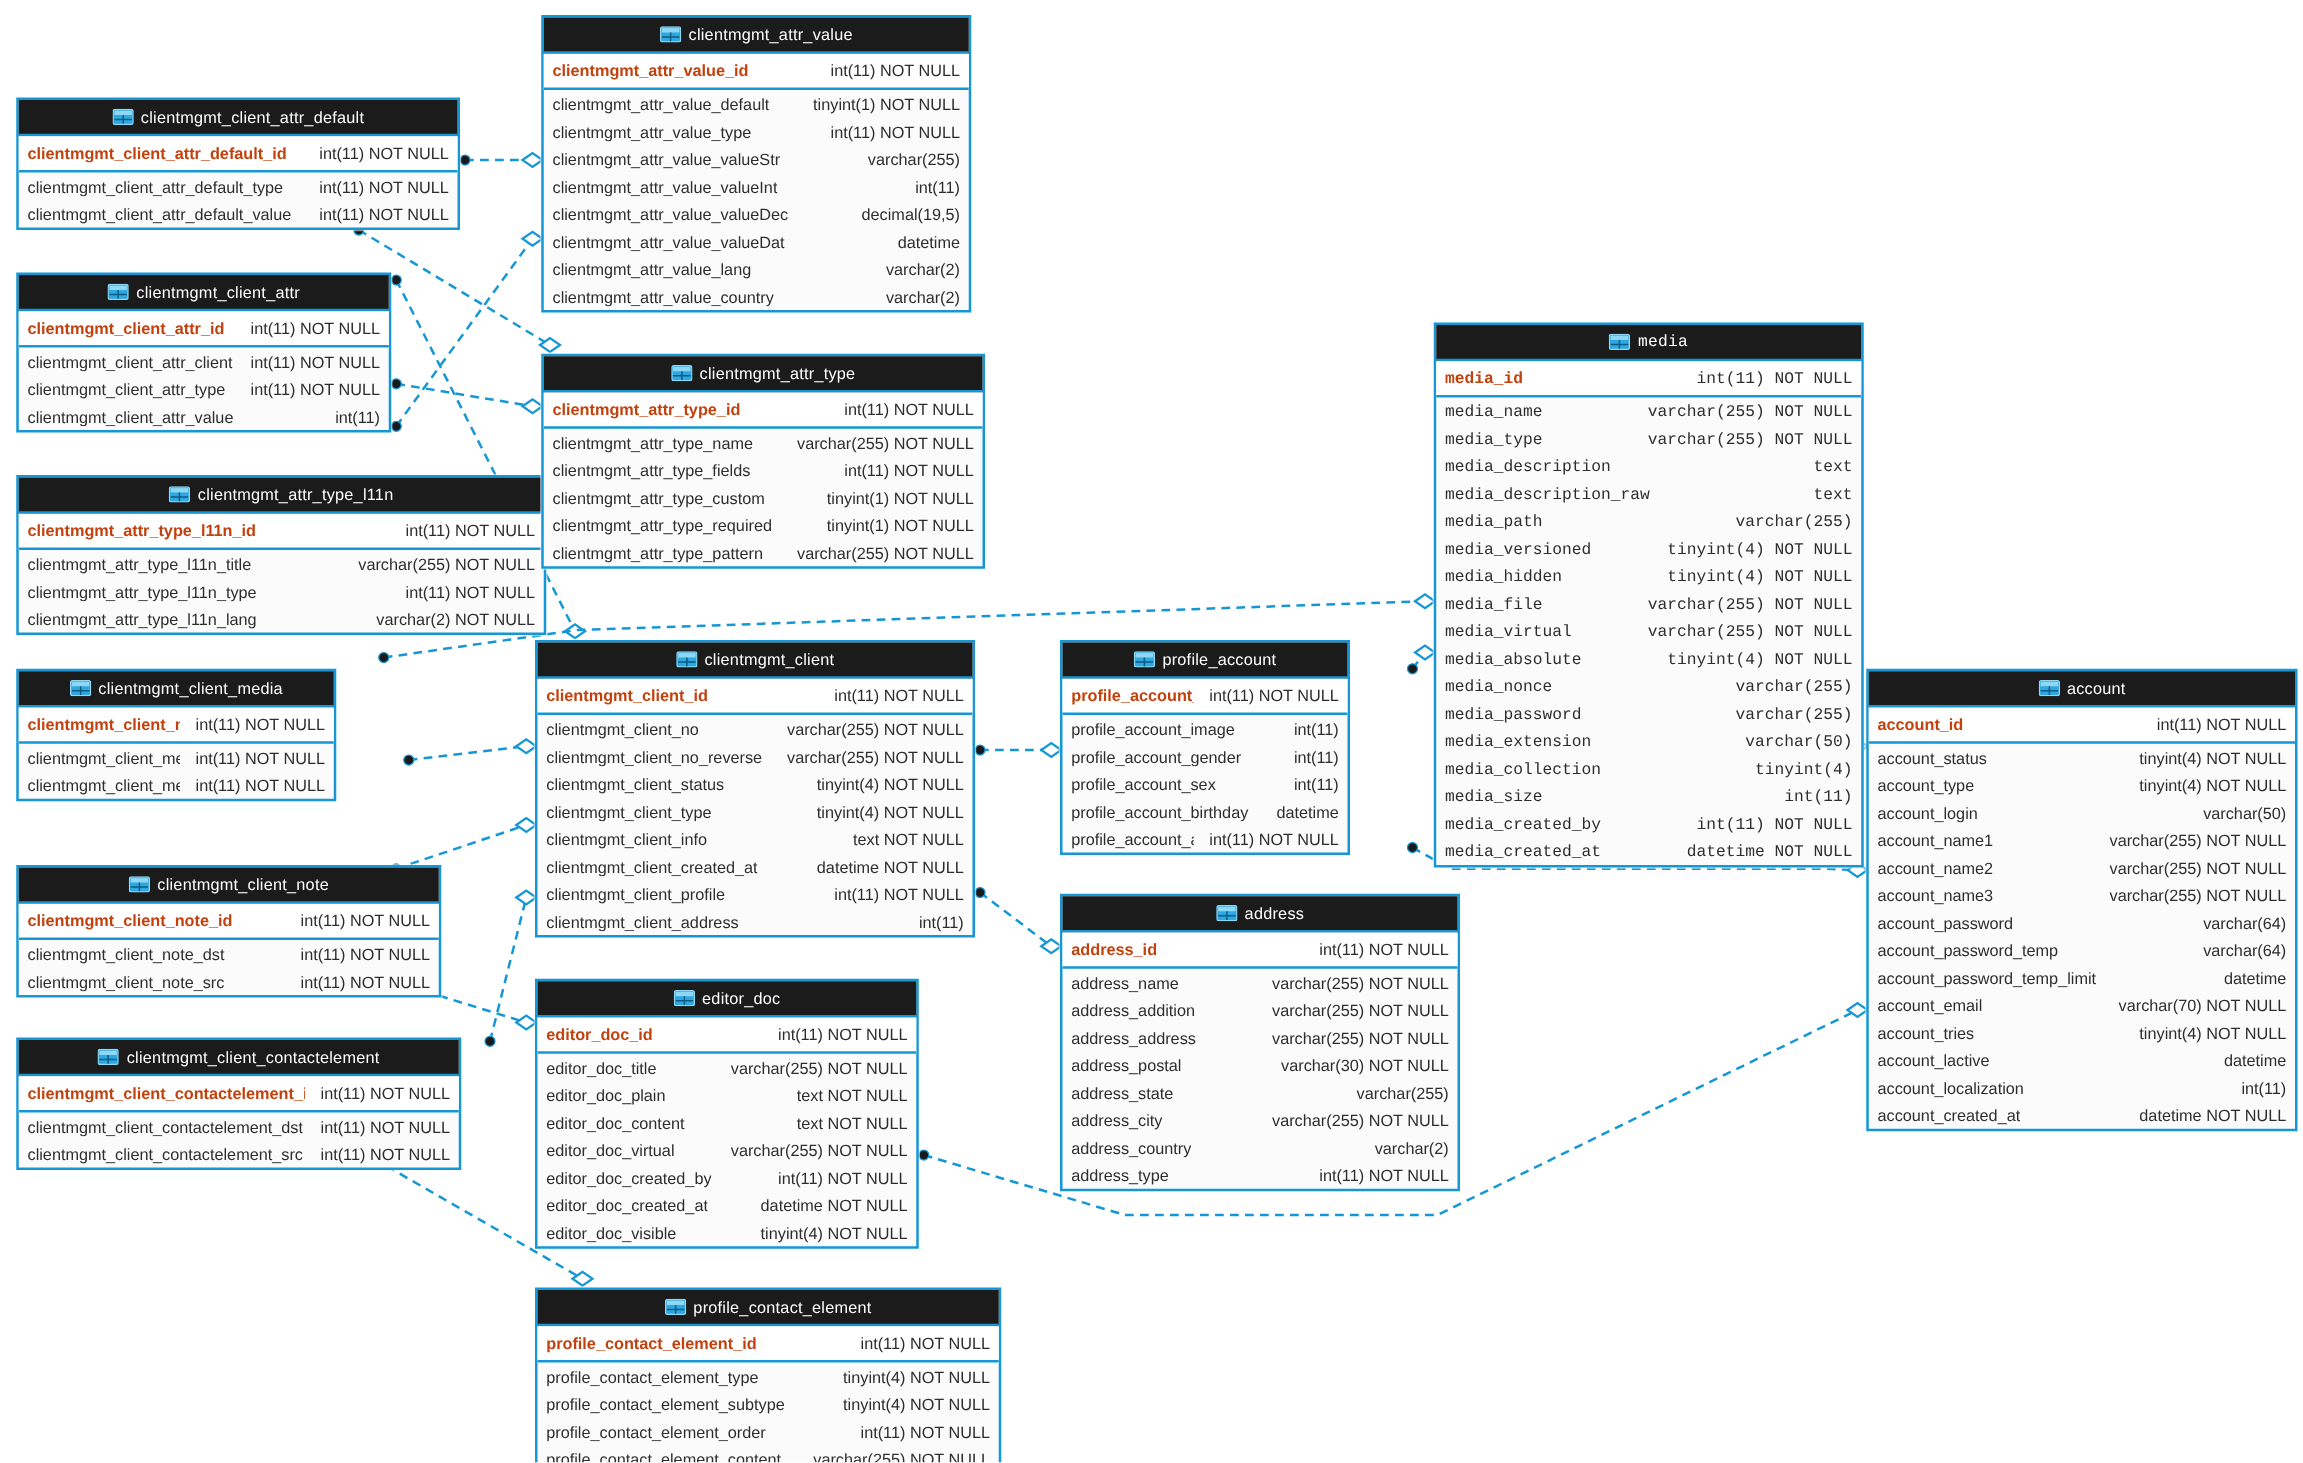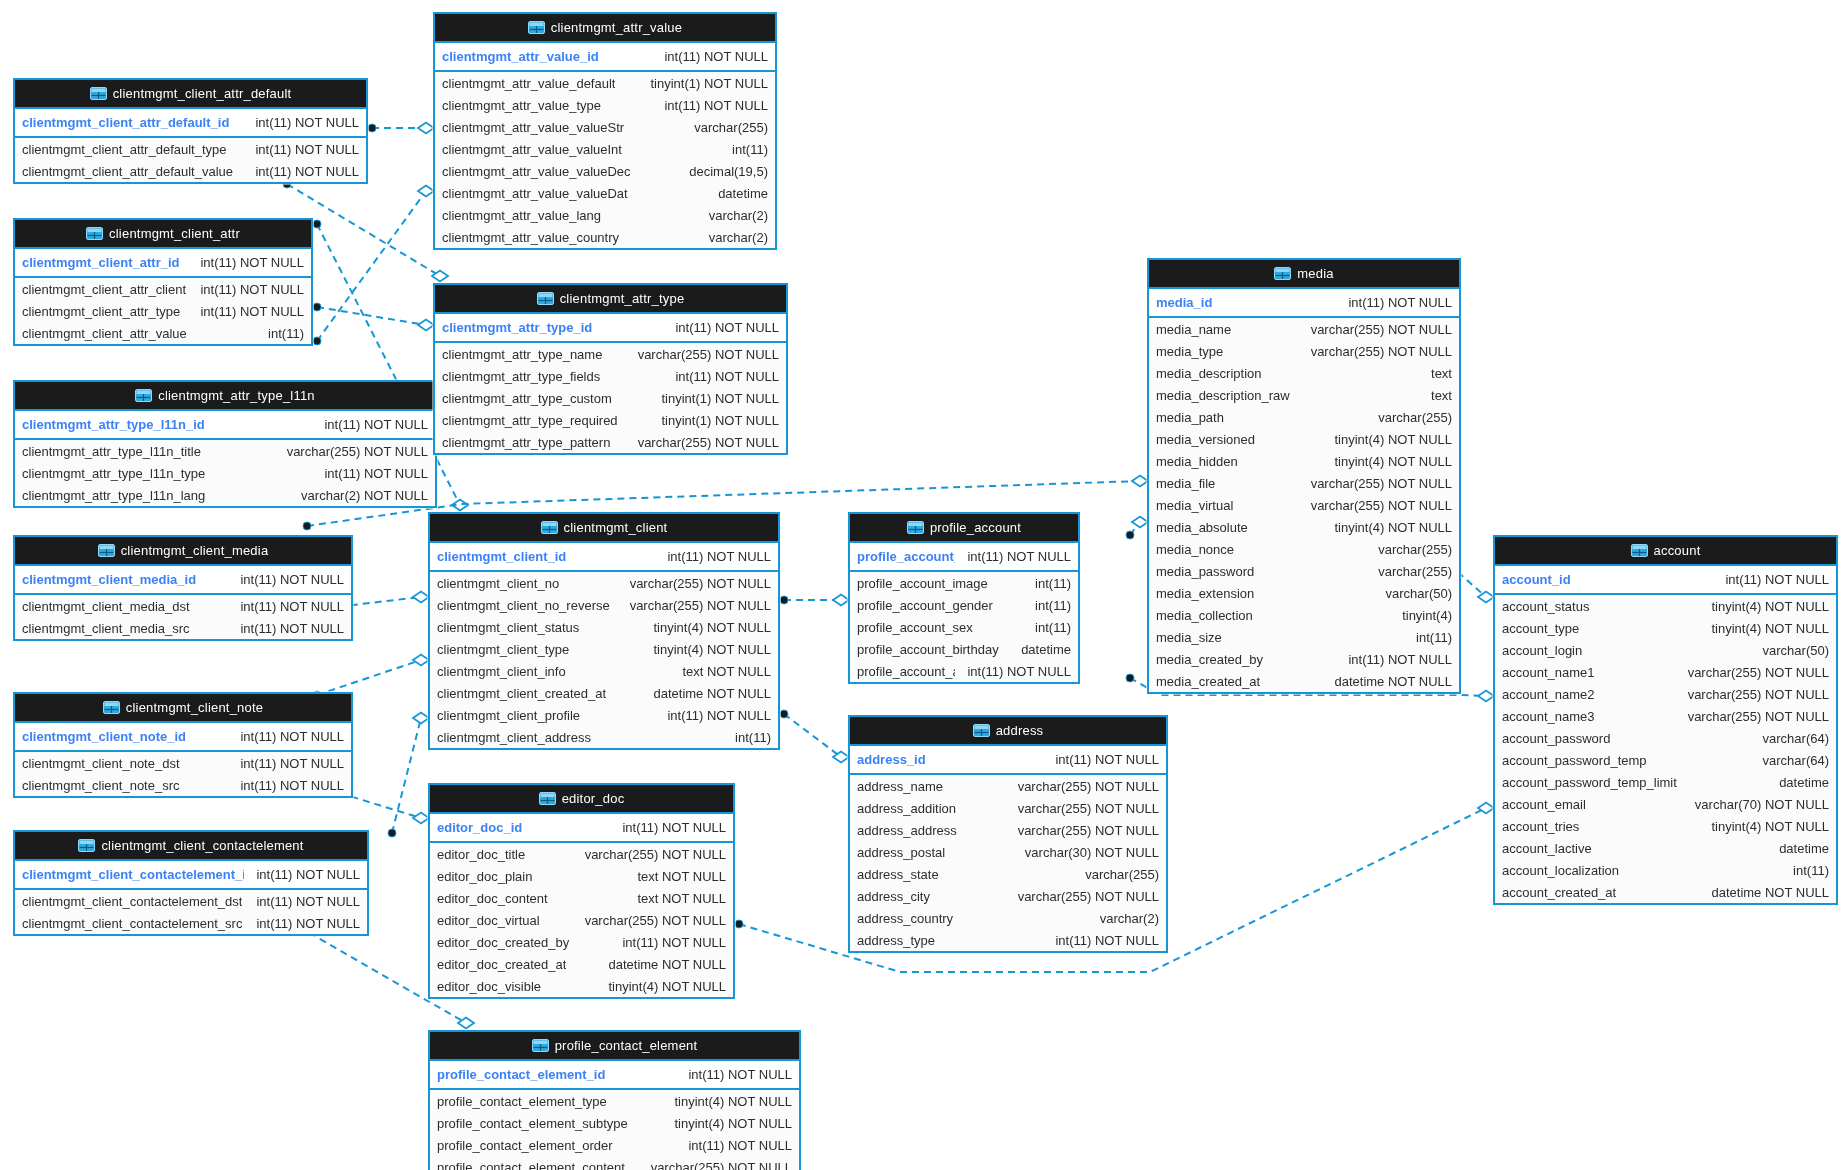--- a/index.html
+++ b/index.html
@@ -24,21 +24,21 @@
   }
   .ttitle{font-size:13px;letter-spacing:0.2px;}
   .tr{
     display:flex;align-items:center;
     height:22px;
     padding:0 7px;
     white-space:nowrap;
     overflow:hidden;
   }
   .tr.pk{height:27px;background:#ffffff;border-bottom:2px solid var(--accent,#1597d5);}
-  .tr.pk .cname{font-weight:bold;color:#3b82f6;}
+  .tr.pk .cname{font-weight:bold;color:#c2410c;}
   .cname{flex:0 1 auto;overflow:hidden;}
   .ctype{margin-left:auto;padding-left:12px;flex:0 0 auto;}
 </style>
 </head>
 <body>
 
 <div id="canvas" style="width: 1842px; height: 1170px; background: rgb(255, 255, 255);">
   <svg id="connector-layer" width="1842" height="1170">
       <g>
         <polyline points="372,128 426,128" fill="none" stroke="#1597d5" stroke-width="2" stroke-dasharray="7 5"></polyline>
@@ -201,21 +201,21 @@
       </div>
       <div class="tr">
         <span class="cname">clientmgmt_attr_type_l11n_type</span>
         <span class="ctype">int(11) NOT NULL</span>
       </div>
       <div class="tr">
         <span class="cname">clientmgmt_attr_type_l11n_lang</span>
         <span class="ctype">varchar(2) NOT NULL</span>
       </div>
     </div>
-    <div class="tbl" style="left: 13px; top: 535px; width: 340px;">
+    <div class="tbl" style="left: 13px; top: 535px; width: 256px;">
       <div class="th">
         <svg width="17" height="13" viewBox="0 0 17 13">
           <rect x="0.5" y="0.5" width="16" height="12" rx="1.5" fill="#2fa8df" stroke="#8ed7f5" stroke-width="1"></rect>
           <rect x="1.5" y="1.5" width="14" height="3.5" fill="#8ed7f5"></rect>
           <line x1="8.5" y1="5" x2="8.5" y2="12" stroke="#0c5b85" stroke-width="1.2"></line>
           <line x1="1.5" y1="8.5" x2="15.5" y2="8.5" stroke="#0c5b85" stroke-width="1.2"></line>
         </svg>
         <span class="ttitle">clientmgmt_client_media</span>
       </div>
       <div class="tr pk">
@@ -555,21 +555,21 @@
       </div>
       <div class="tr">
         <span class="cname">address_country</span>
         <span class="ctype">varchar(2)</span>
       </div>
       <div class="tr">
         <span class="cname">address_type</span>
         <span class="ctype">int(11) NOT NULL</span>
       </div>
     </div>
-    <div class="tbl" style="left: 1147px; top: 258px; width: 314px;">
+    <div class="tbl" style="left: 1147px; top: 258px; width: 344px; font-family: Liberation Mono, monospace;">
       <div class="th">
         <svg width="17" height="13" viewBox="0 0 17 13">
           <rect x="0.5" y="0.5" width="16" height="12" rx="1.5" fill="#2fa8df" stroke="#8ed7f5" stroke-width="1"></rect>
           <rect x="1.5" y="1.5" width="14" height="3.5" fill="#8ed7f5"></rect>
           <line x1="8.5" y1="5" x2="8.5" y2="12" stroke="#0c5b85" stroke-width="1.2"></line>
           <line x1="1.5" y1="8.5" x2="15.5" y2="8.5" stroke="#0c5b85" stroke-width="1.2"></line>
         </svg>
         <span class="ttitle">media</span>
       </div>
       <div class="tr pk">

